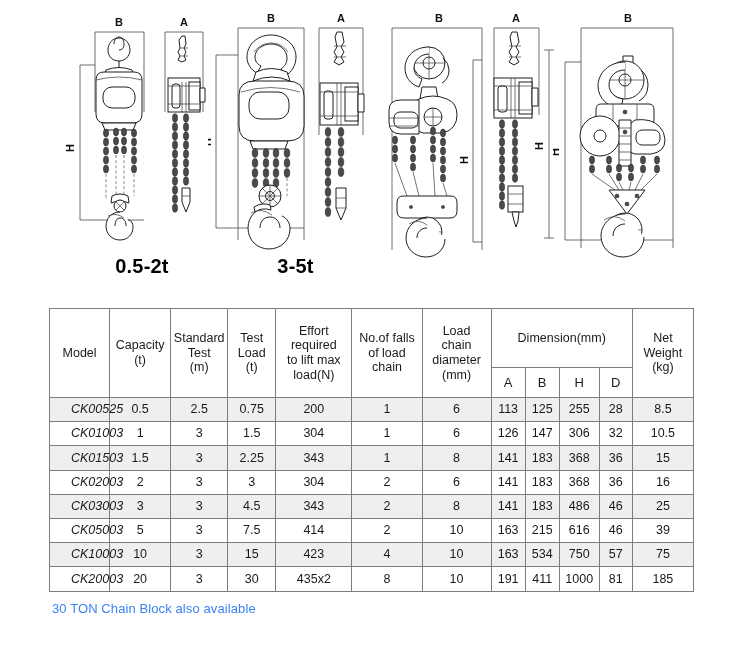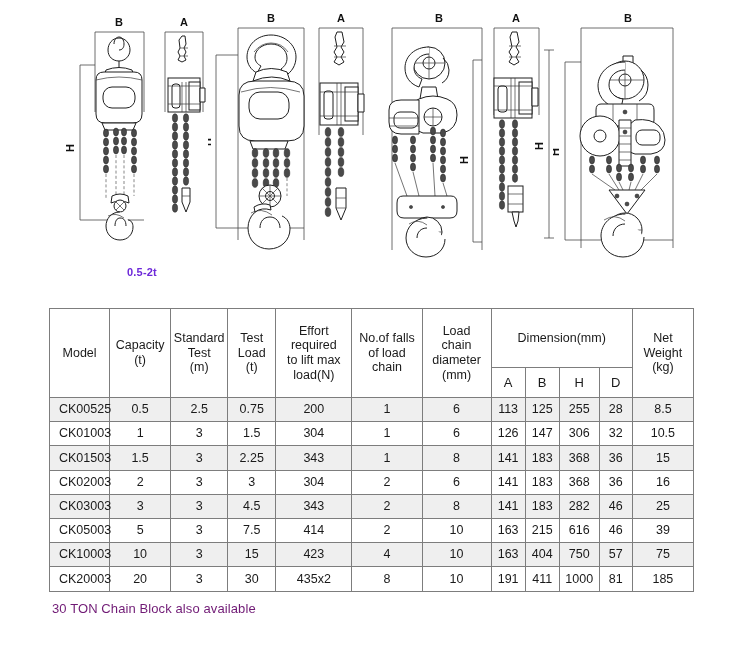--- a/index.html
+++ b/index.html
@@ -33,24 +33,24 @@
   .diagram-svg {
     position: absolute;
     left: 0;
     top: 0;
   }
   .group-caption {
     position: absolute;
     bottom: 14px;
     width: 100%;
     text-align: center;
-    font-size: 11px;
+    font-size: 20px;
     font-weight: 600;
     letter-spacing: .2px;
-    color: #6d28d9;
+    color: #000000;
   }
 
   
   #spec-table-wrap {
     position: absolute;
     left: 49px;
     top: 308px;
     width: 645px;
   }
   table.spec {
@@ -84,31 +84,32 @@
     font-size: 13px;
   }
   table.spec tbody td {
     height: 23.2px;
   }
   table.spec tbody tr.shaded td {
     background: #efefef;
   }
   table.spec tbody td.model-cell {
     text-align: left;
-    padding-left: 9px;
+    padding-left: 21px;
     font-size: 12.5px;
+    font-style: italic;
   }
 
   
   #footnote {
     position: absolute;
     left: 52px;
     top: 601px;
     font-size: 13px;
-    color: #701a75;
+    color: #3b82f6;
     letter-spacing: .1px;
   }
 
   
   .ln { fill: none; stroke: #1f1f1f; stroke-width: 1; }
   .ln-thin { fill: none; stroke: #3a3a3a; stroke-width: .7; }
   .ln-dim { fill: none; stroke: #4a4a4a; stroke-width: .8; }
   .ln-dash { fill: none; stroke: #555; stroke-width: .7; stroke-dasharray: 3 2.2; }
   .fillw { fill: #ffffff; stroke: #1f1f1f; stroke-width: 1; }
   .fild { fill: #4a4a4a; stroke: #1f1f1f; stroke-width: .5; }
@@ -317,20 +318,21 @@
           <ellipse class="fild" cx="133" cy="132" rx="2.8" ry="4.5"></ellipse>
           <ellipse class="fild" cx="133" cy="142" rx="2.8" ry="4.5"></ellipse>
           <ellipse class="fild" cx="133" cy="152" rx="2.8" ry="4.5"></ellipse>
           <ellipse class="fild" cx="133" cy="162" rx="2.8" ry="4.5"></ellipse>
           <ellipse class="fild" cx="133" cy="172" rx="2.8" ry="4.5"></ellipse>
         </g>
       </g>
       <path class="fillw" d="M128 188 l10 0 l0 20 l-5 12 l-5 -12 z"></path>
       <path class="ln-thin" d="M128 198 L138 198 M128 208 L138 208"></path>
     </svg>
+    <div class="group-caption">3-5t</div>
   </div>
 
   <div class="diagram-group" style="left:381px; width:180px;">
     <svg class="diagram-svg" width="180" height="265" viewBox="0 0 180 265">
       <text class="dimlabel" x="58" y="22" text-anchor="middle">B</text>
       <text class="dimlabel" x="135" y="22" text-anchor="middle">A</text>
 
       <path class="ln-dim" d="M11 28 L11 250 M101 28 L101 250 M11 28 L101 28"></path>
 
       <path class="ln-dim" d="M113 28 L113 115 M158 28 L158 115 M113 28 L158 28"></path>
@@ -634,21 +636,21 @@
         <tr class="shaded">
           <td class="model-cell">CK03003</td>
           <td>3</td>
           <td>3</td>
           <td>4.5</td>
           <td>343</td>
           <td>2</td>
           <td>8</td>
           <td>141</td>
           <td>183</td>
-          <td>282</td>
+          <td>486</td>
           <td>46</td>
           <td>25</td>
         </tr>
         <tr>
           <td class="model-cell">CK05003</td>
           <td>5</td>
           <td>3</td>
           <td>7.5</td>
           <td>414</td>
           <td>2</td>
@@ -661,21 +663,21 @@
         </tr>
         <tr class="shaded">
           <td class="model-cell">CK10003</td>
           <td>10</td>
           <td>3</td>
           <td>15</td>
           <td>423</td>
           <td>4</td>
           <td>10</td>
           <td>163</td>
-          <td>404</td>
+          <td>534</td>
           <td>750</td>
           <td>57</td>
           <td>75</td>
         </tr>
         <tr>
           <td class="model-cell">CK20003</td>
           <td>20</td>
           <td>3</td>
           <td>30</td>
           <td>435x2</td>

